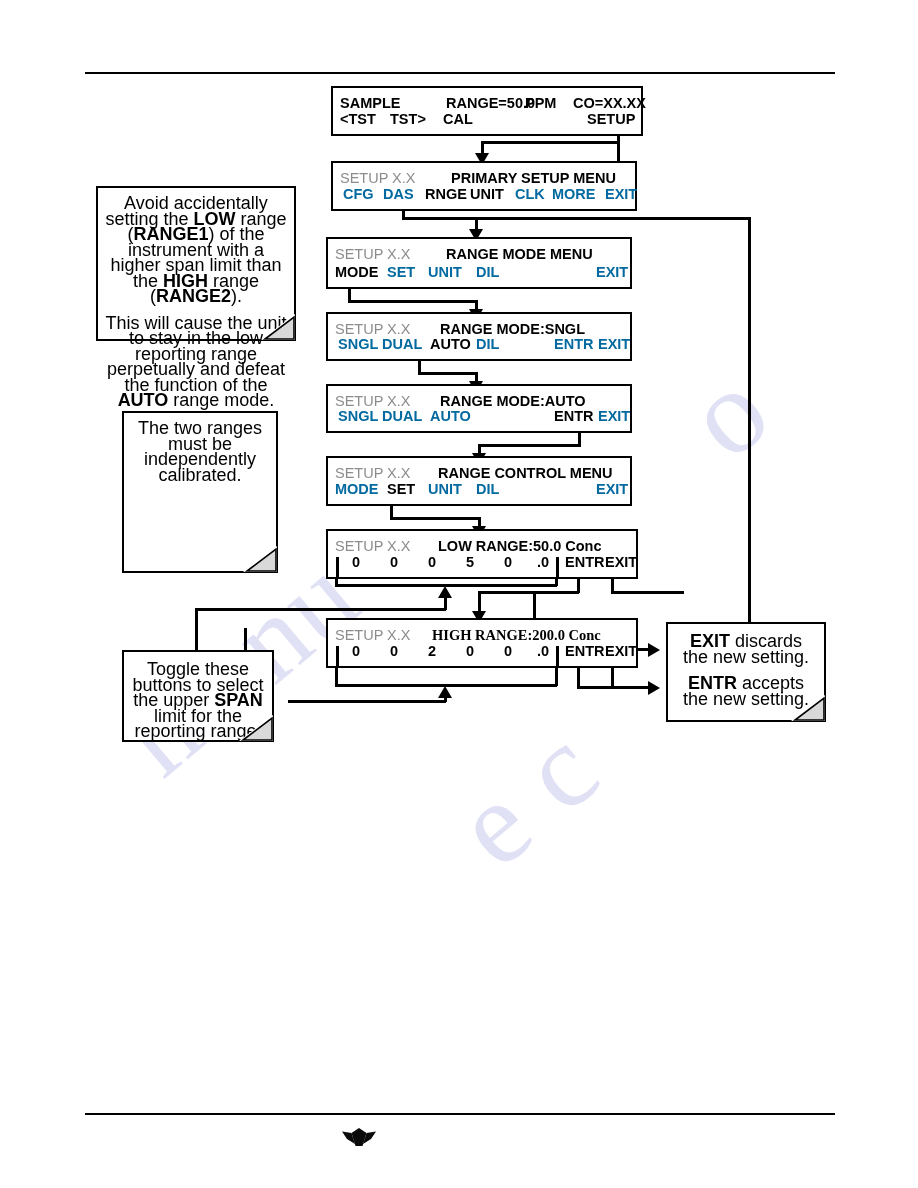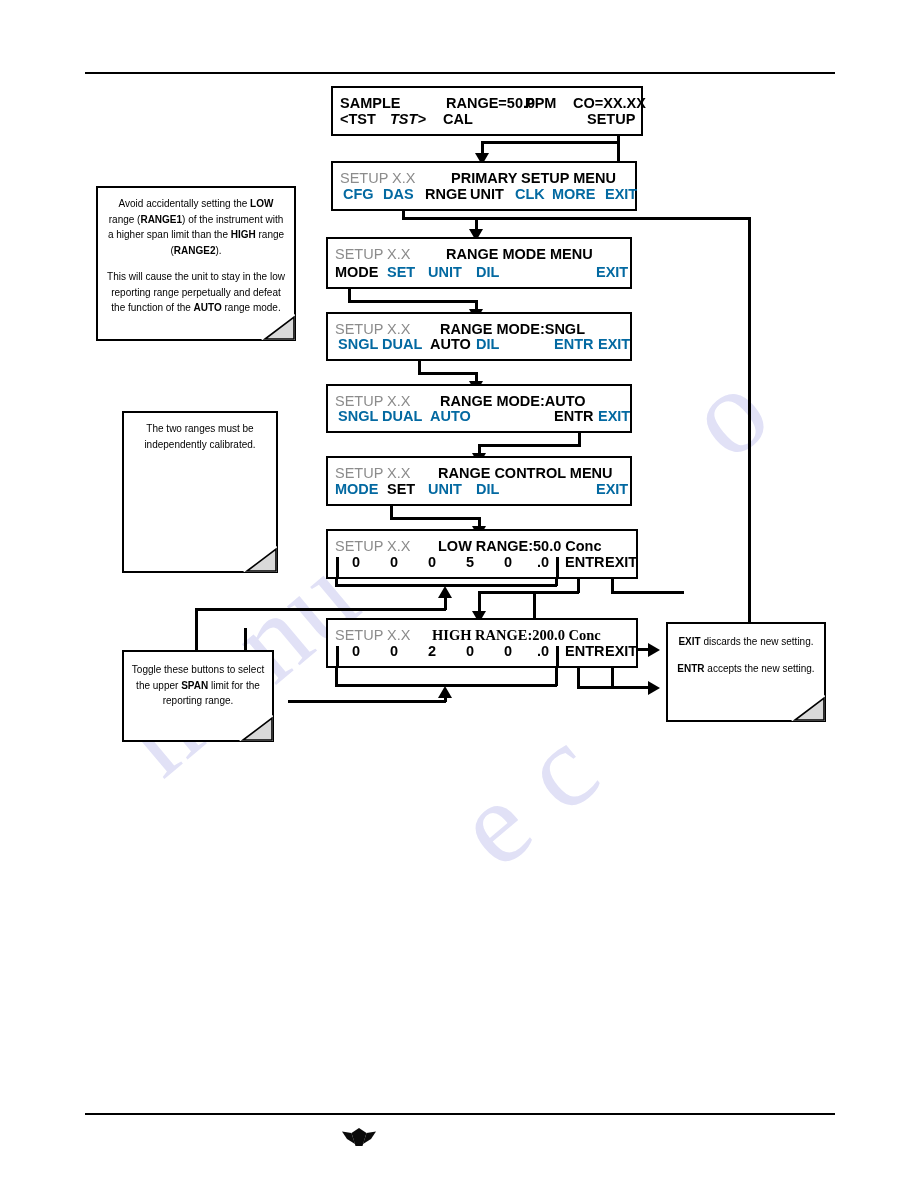--- a/index.html
+++ b/index.html
@@ -47,21 +47,21 @@
   .v{width:2.5px;}
 
   
   .arw{position:absolute;width:0;height:0;}
   .arw-d{border-left:7px solid transparent;border-right:7px solid transparent;border-top:12px solid #000;}
   .arw-u{border-left:7px solid transparent;border-right:7px solid transparent;border-bottom:12px solid #000;}
   .arw-r{border-top:7px solid transparent;border-bottom:7px solid transparent;border-left:12px solid #000;}
 
   
   .note{position:absolute;border:2px solid #000;background:#fff;box-sizing:border-box;
-        text-align:center;font-size:10px;line-height:15.5px;color:#000;padding:8px 7px;}
+        text-align:center;font-size:18px;line-height:15.5px;color:#000;padding:8px 7px;}
   .note p{margin:0 0 0 0;}
   .note p + p{margin-top:11px;}
   .note b{font-weight:bold;}
   .fold{position:absolute;right:-1px;bottom:-1px;width:34px;height:30px;pointer-events:none;}
 </style>
 </head>
 <body>
 
 <div class="page">
 
@@ -152,21 +152,21 @@
 
   <div class="lcd" style="left:331px;top:86px;width:312px;height:50px;">
     <div class="row1">
       <span class="blk" style="left:7px;">SAMPLE</span>
       <span class="blk" style="left:113px;">RANGE=50.0</span>
       <span class="blk" style="left:192px;">PPM</span>
       <span class="blk" style="left:240px;">CO=XX.XX</span>
     </div>
     <div class="row2">
       <span class="blk" style="left:7px;">&lt;TST</span>
-      <span class="blk" style="left:57px;font-style:italic;">TST&gt;</span>
+      <span class="blk" style="left:57px;">TST&gt;</span>
       <span class="blk" style="left:110px;">CAL</span>
       <span class="blk" style="left:254px;">SETUP</span>
     </div>
   </div>
 
   <div class="lcd" style="left:331px;top:161px;width:306px;height:50px;">
     <div class="row1">
       <span class="gray" style="left:7px;">SETUP X.X</span>
       <span class="ttl" style="left:118px;">PRIMARY SETUP MENU</span>
     </div>

